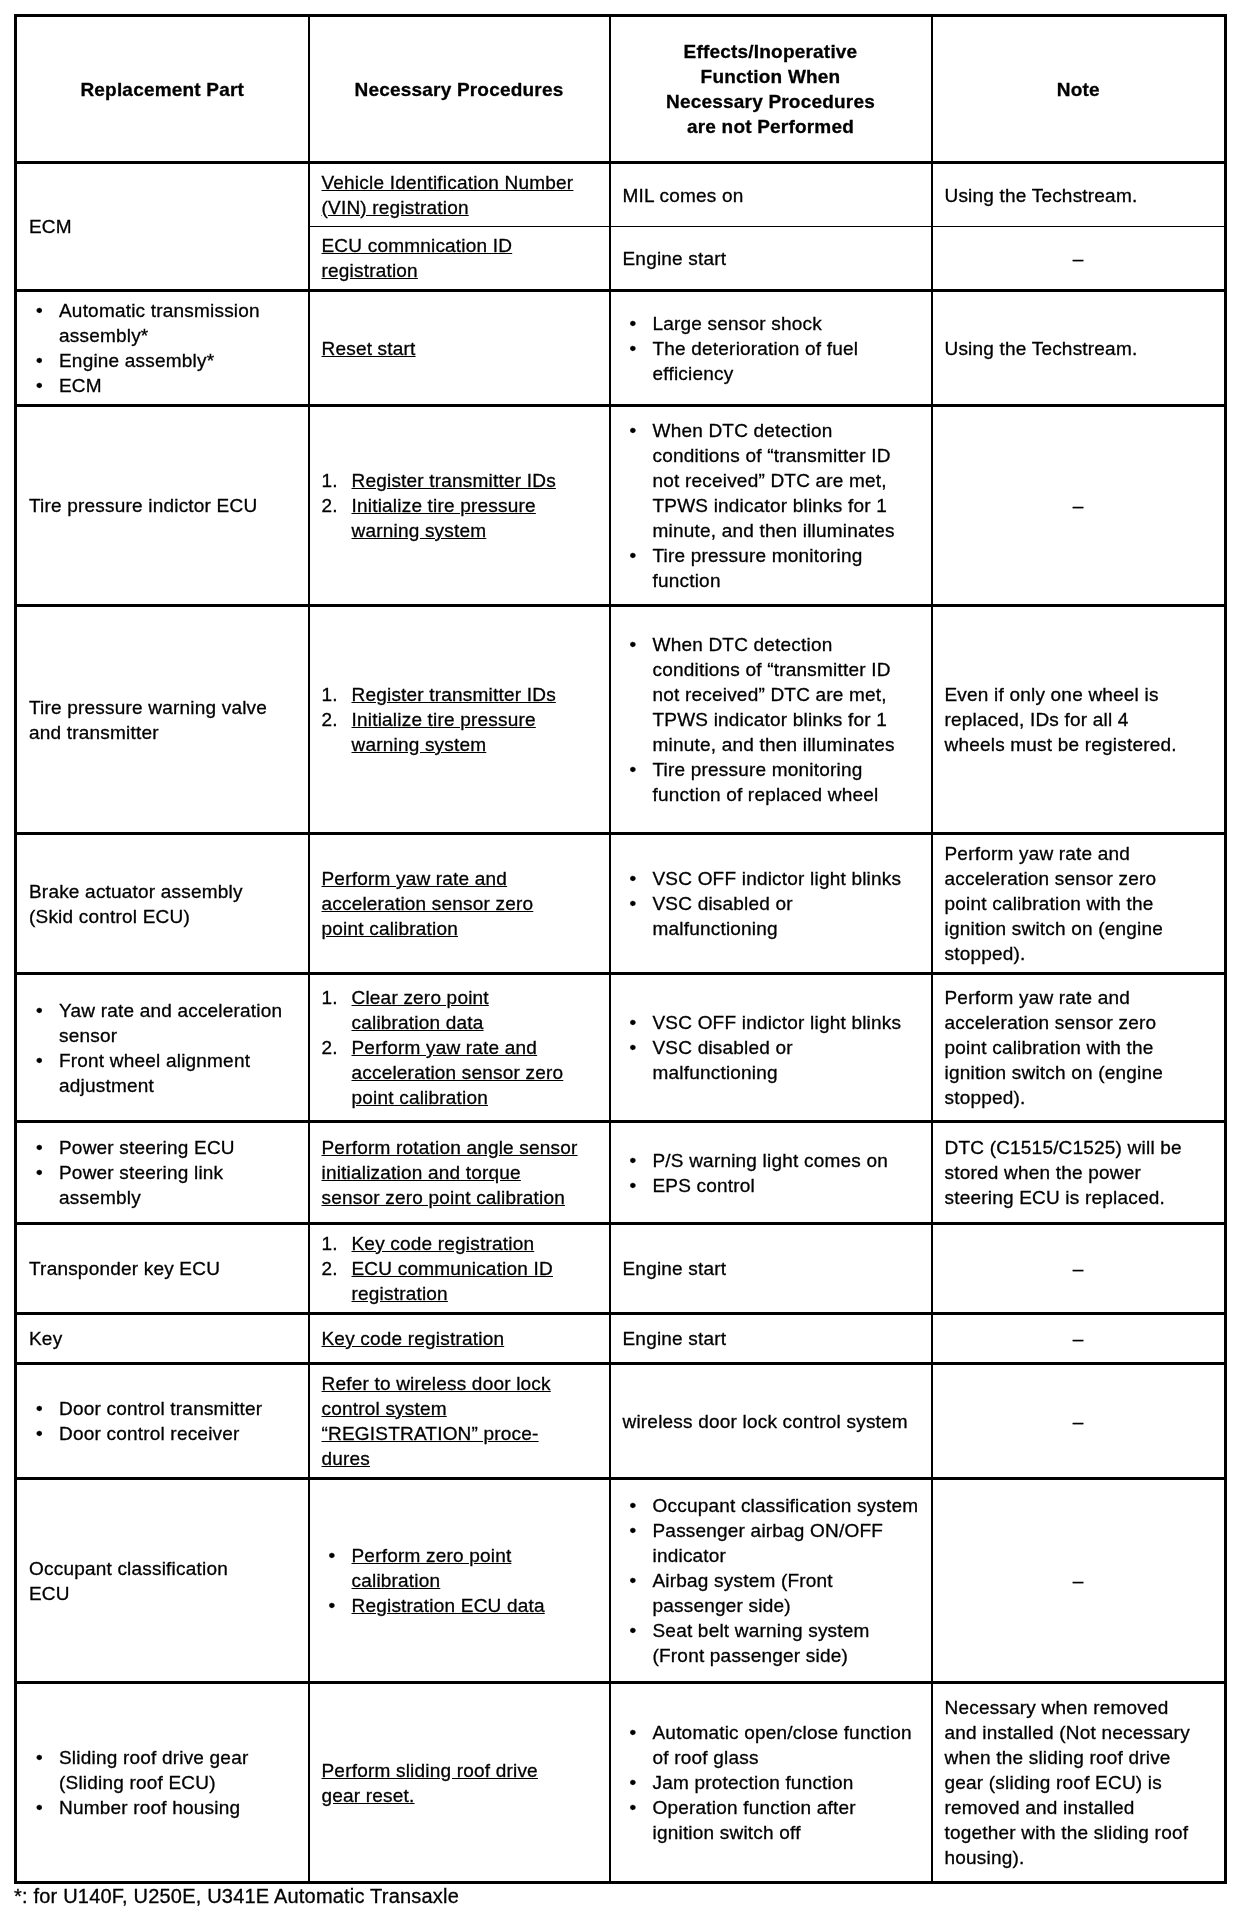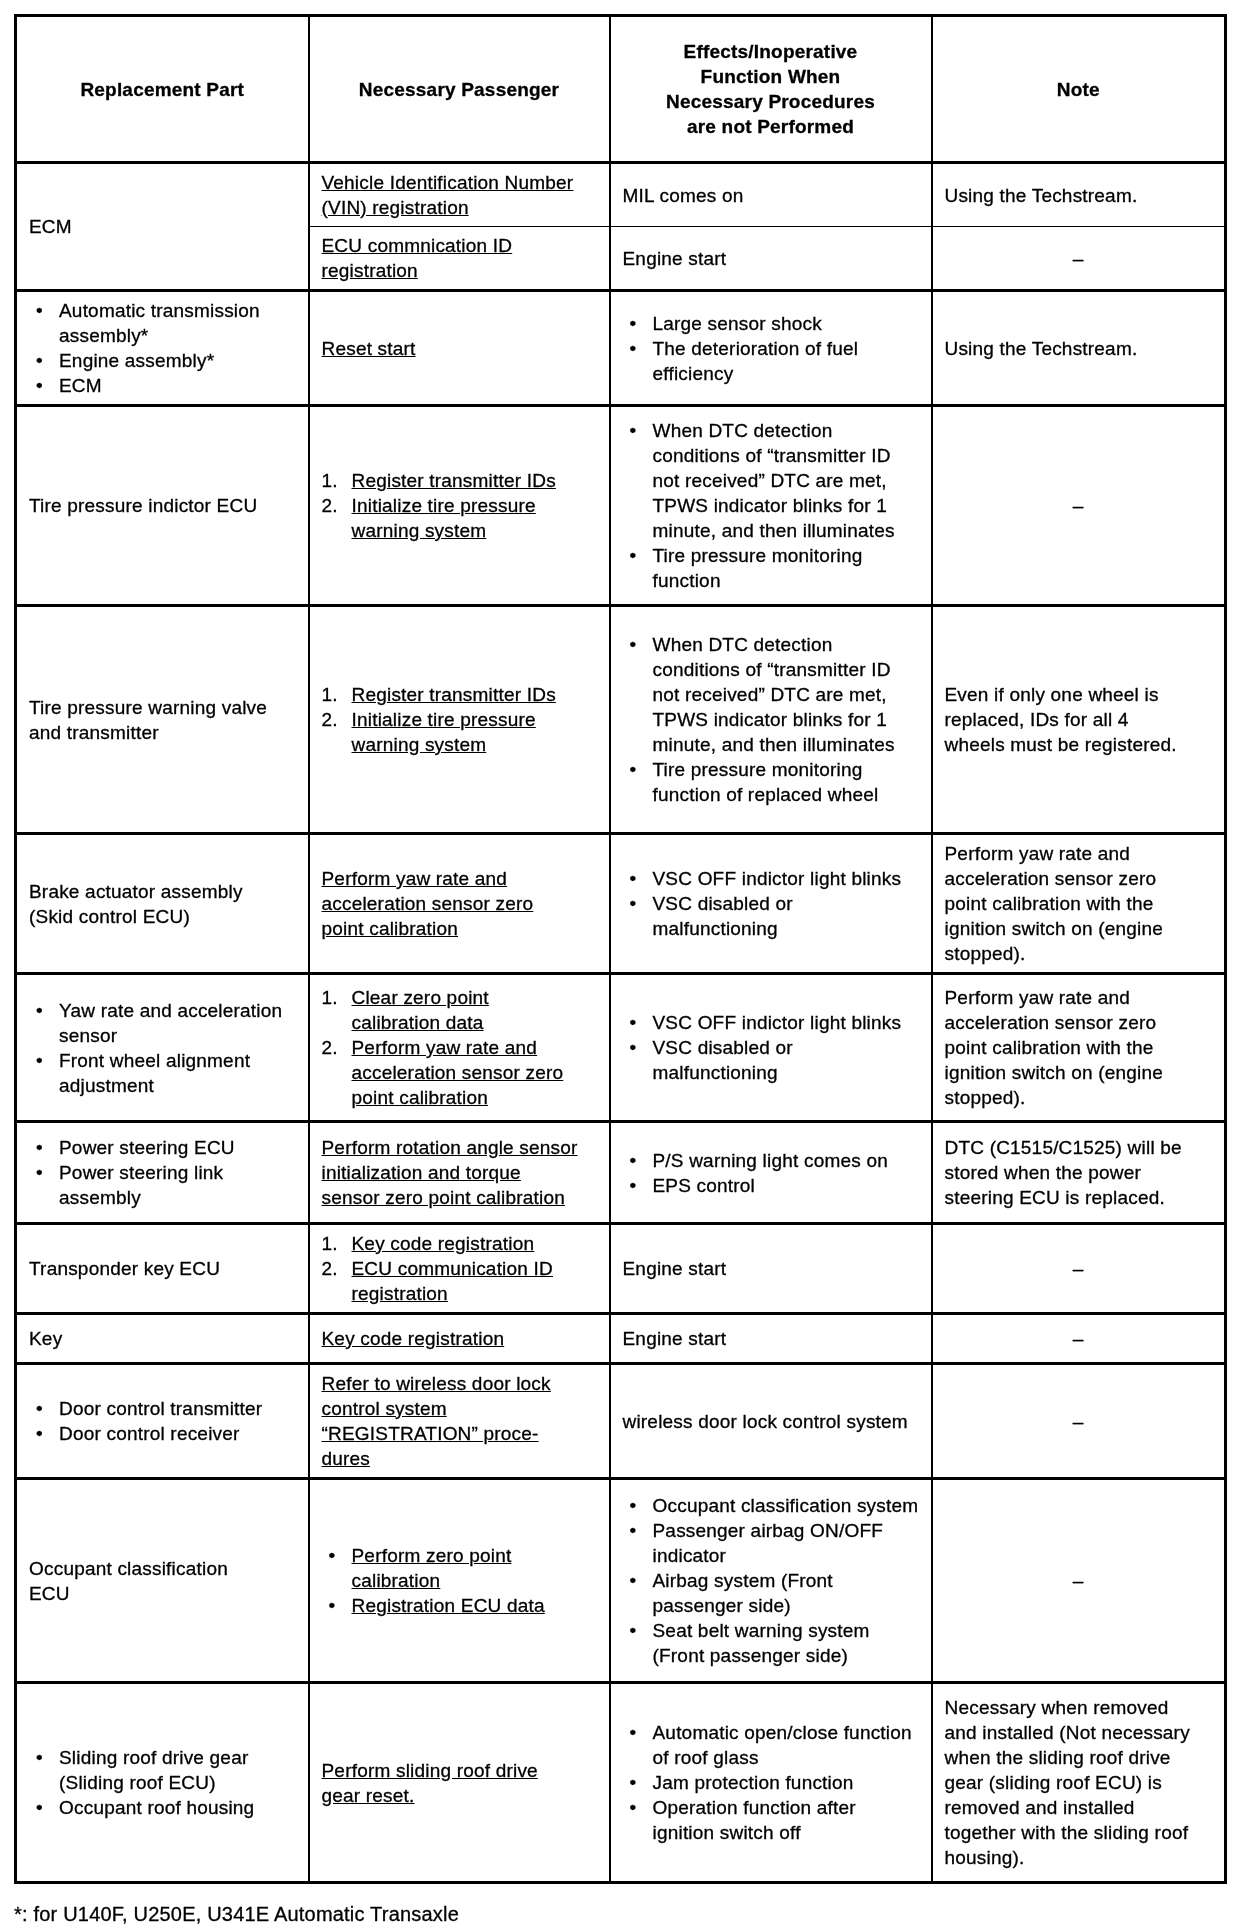--- a/index.html
+++ b/index.html
@@ -96,40 +96,39 @@
     padding-left: 30px;
     counter-increment: step;
   }
   ol.nlist li::before {
     content: counter(step) ".";
     position: absolute;
     left: 0;
     top: 0;
   }
   .footnote {
-    margin-top: 18px;
     font-size: 20px;
     letter-spacing: 0.2px;
   }
 </style>
 </head>
 <body>
 
 <div class="page">
   <table class="spec">
     <colgroup>
       <col class="c1">
         <col class="c2">
         <col class="c3">
         <col class="c4">
     </colgroup>
     <thead>
       <tr class="rh-head">
         <th>Replacement Part</th>
-        <th>Necessary Passenger</th>
+        <th>Necessary Procedures</th>
         <th>
             <div class="hdr-tight">Effects/Inoperative Function When Necessary Procedures are not Performed</div>
           </th>
         <th>Note</th>
       </tr>
     </thead>
     <tbody>
 
       <tr class="rh-a">
         <td class="col1-text" rowspan="2">ECM</td>
@@ -294,21 +293,21 @@
             <li>Seat belt warning system (Front passenger side)</li>
           </ul>
         </td>
         <td class="dash">–</td>
       </tr>
 
       <tr class="rh-m">
         <td>
           <ul class="blist">
             <li>Sliding roof drive gear (Sliding roof ECU)</li>
-            <li>Occupant roof housing</li>
+            <li>Number roof housing</li>
           </ul>
         </td>
         <td class="col2">Perform sliding roof drive gear reset.</td>
         <td>
           <ul class="blist">
             <li>Automatic open/close function of roof glass</li>
             <li>Jam protection function</li>
             <li>Operation function after ignition switch off</li>
           </ul>
         </td>

